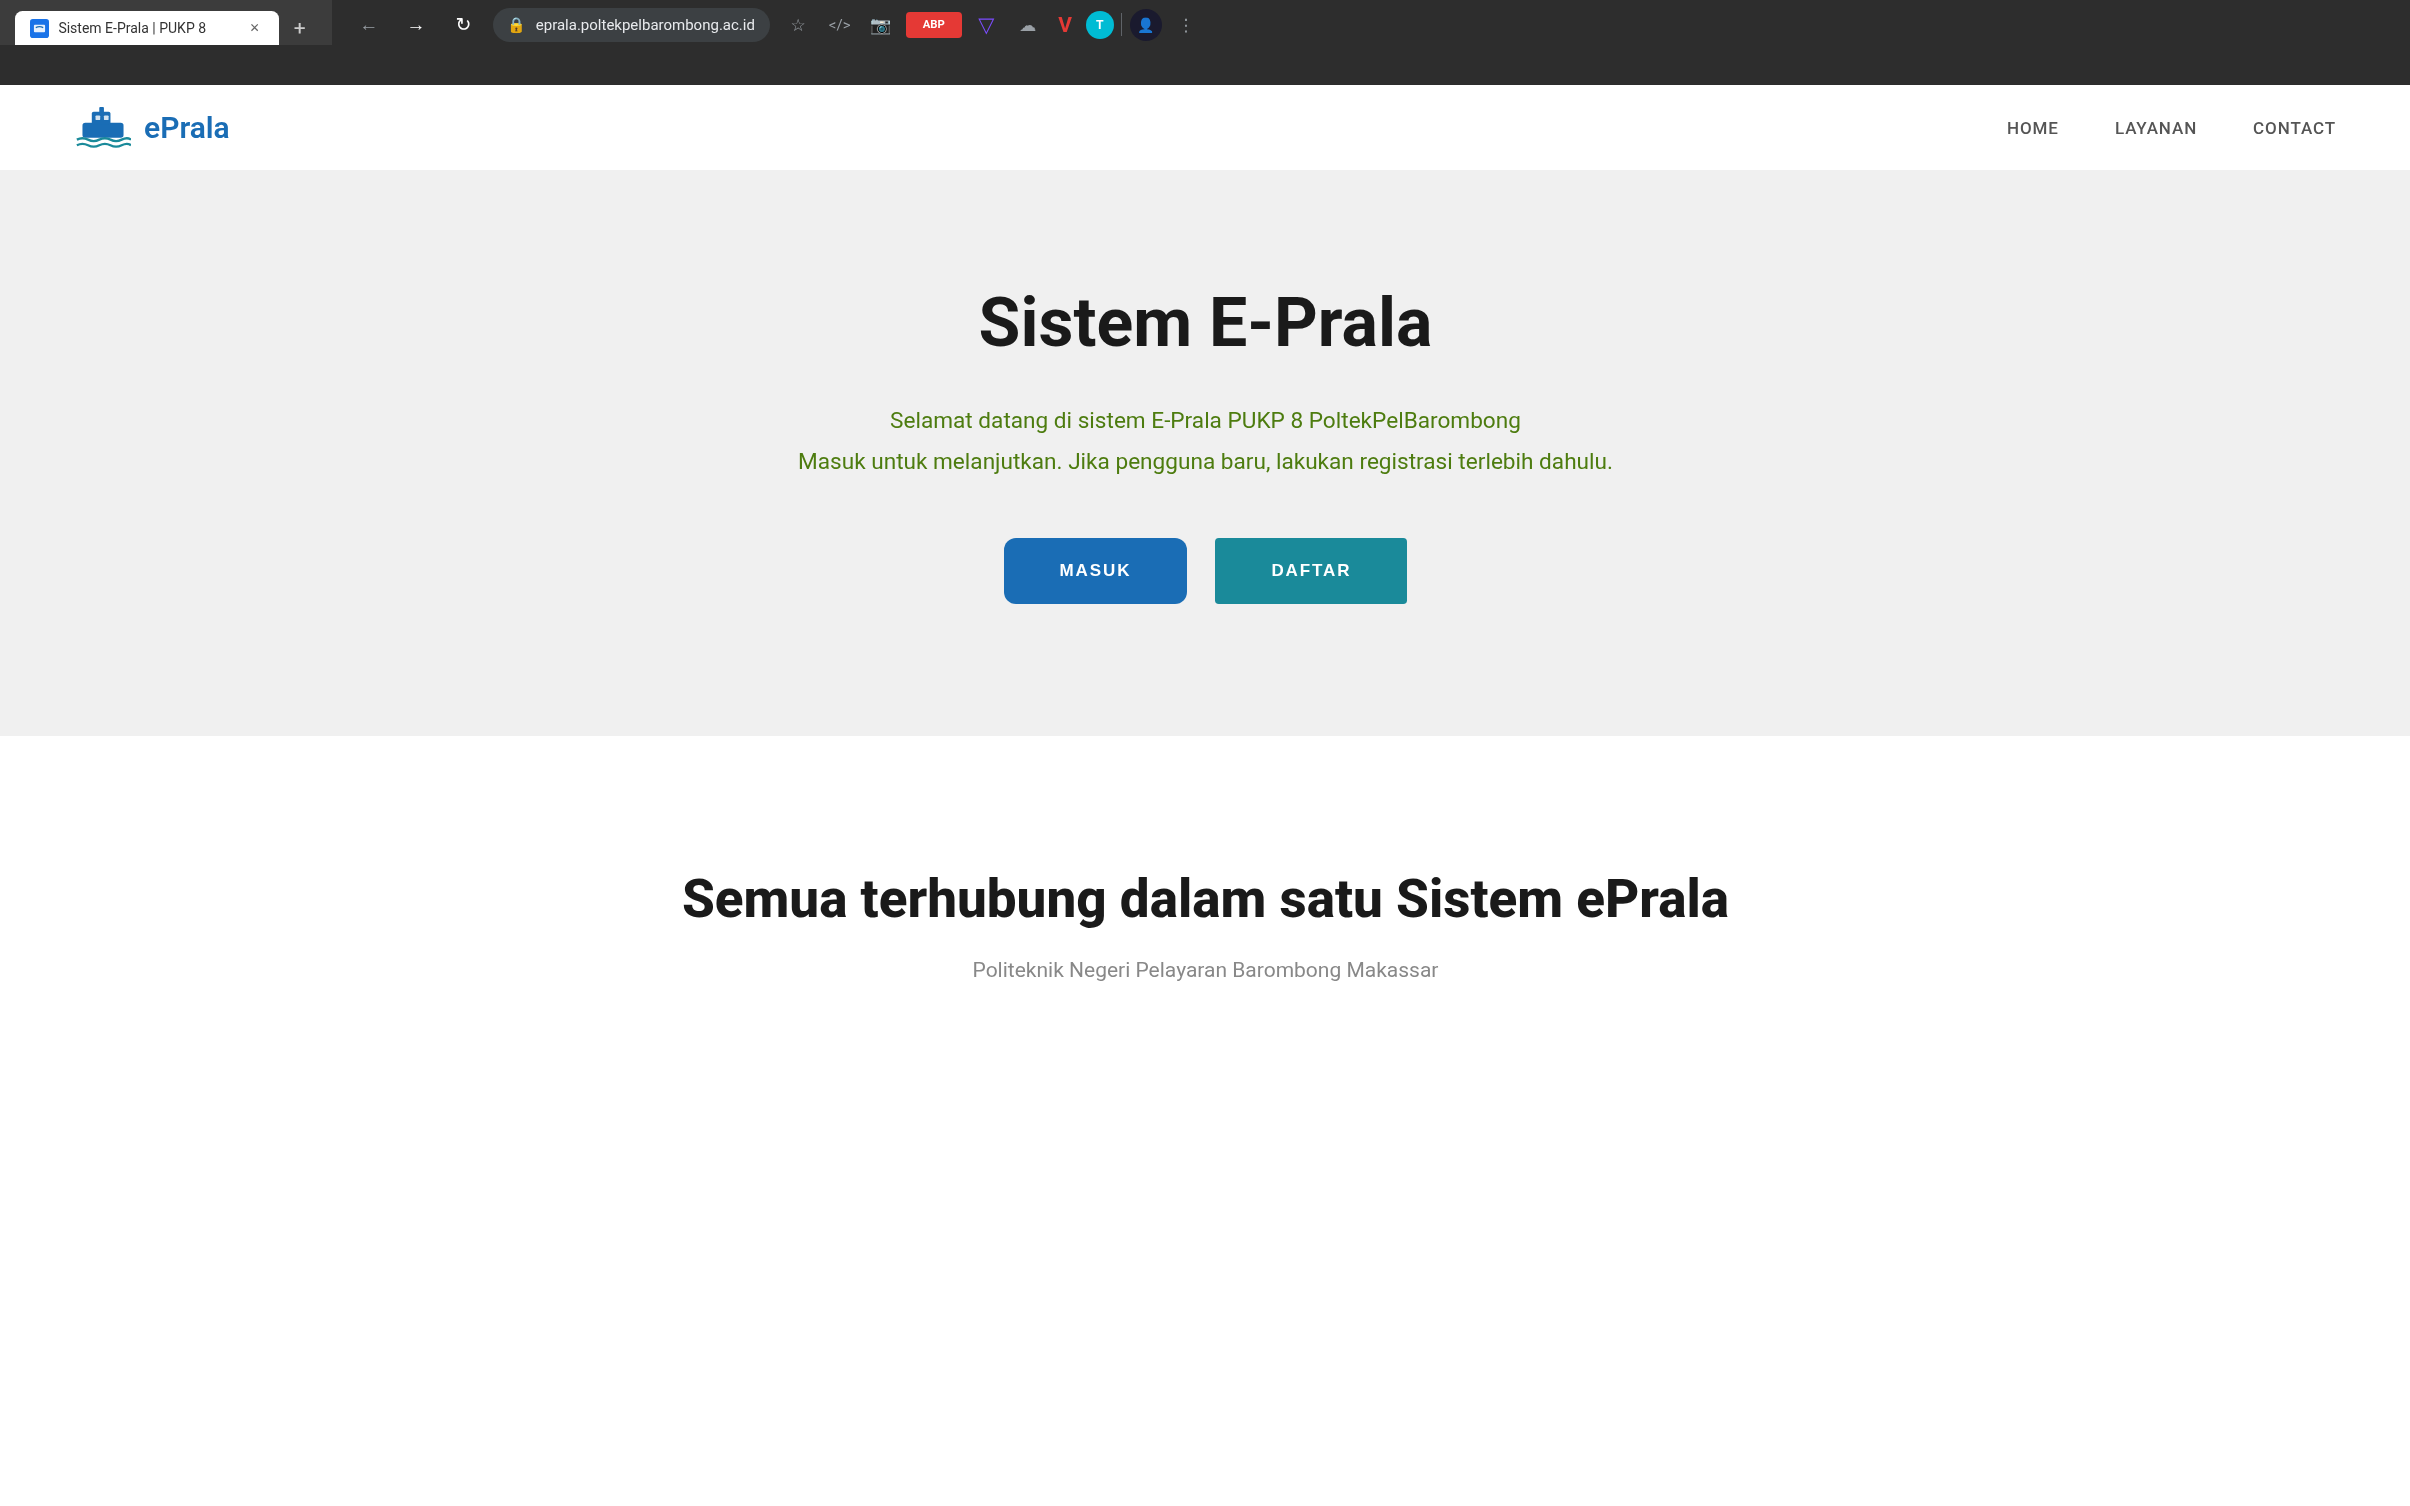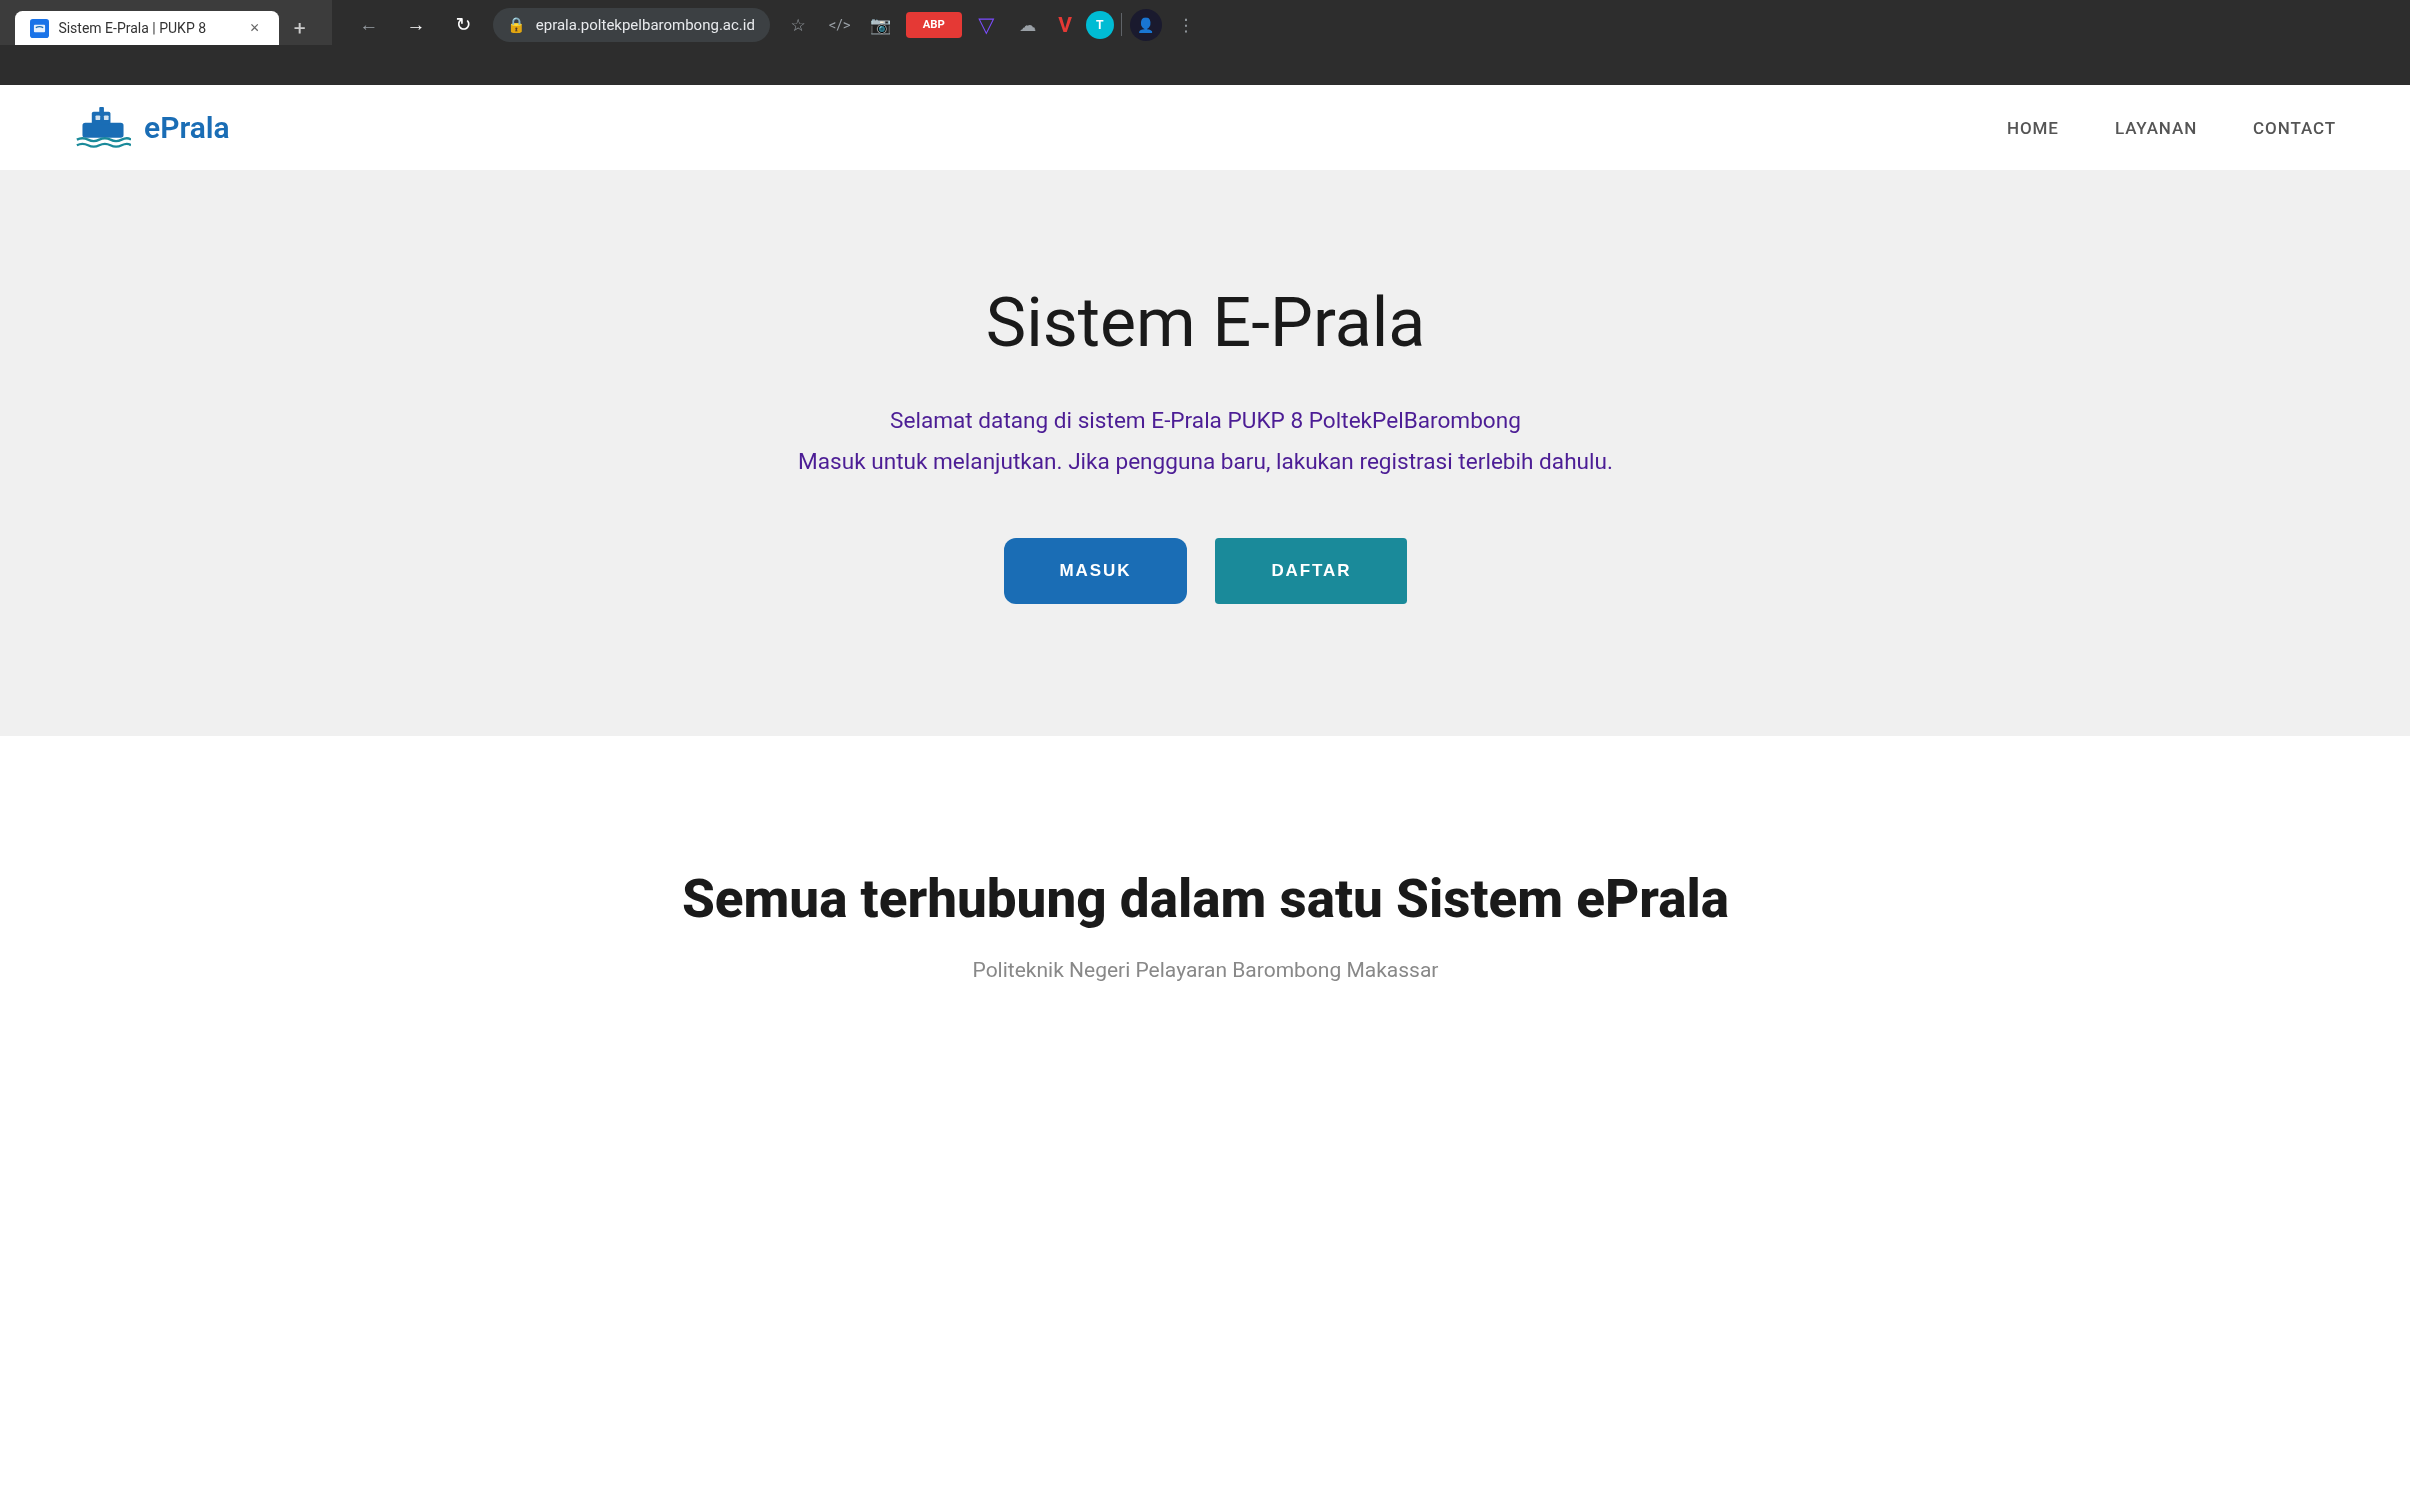--- a/index.html
+++ b/index.html
@@ -259,28 +259,28 @@
 
     
     .hero-section {
       background: #f0f0f0;
       padding: 113px 75px 132px;
       text-align: center;
     }
 
     .hero-title {
       font-size: 68px;
-      font-weight: 400;
+      font-weight: 700;
       color: #1a1a1a;
       margin-bottom: 38px;
     }
 
     .hero-subtitle {
       font-size: 22.6px;
-      color: #4c1d95;
+      color: #4d7c0f;
       line-height: 1.8;
       margin-bottom: 56px;
     }
 
     .hero-subtitle p {
       margin: 0;
     }
 
     .hero-buttons {
       display: flex;

